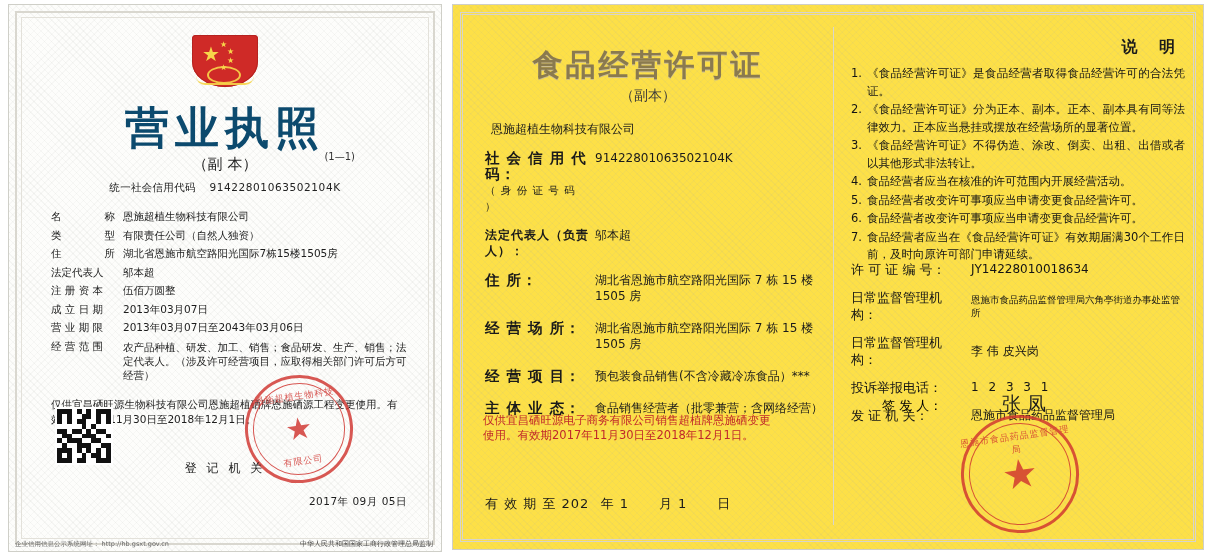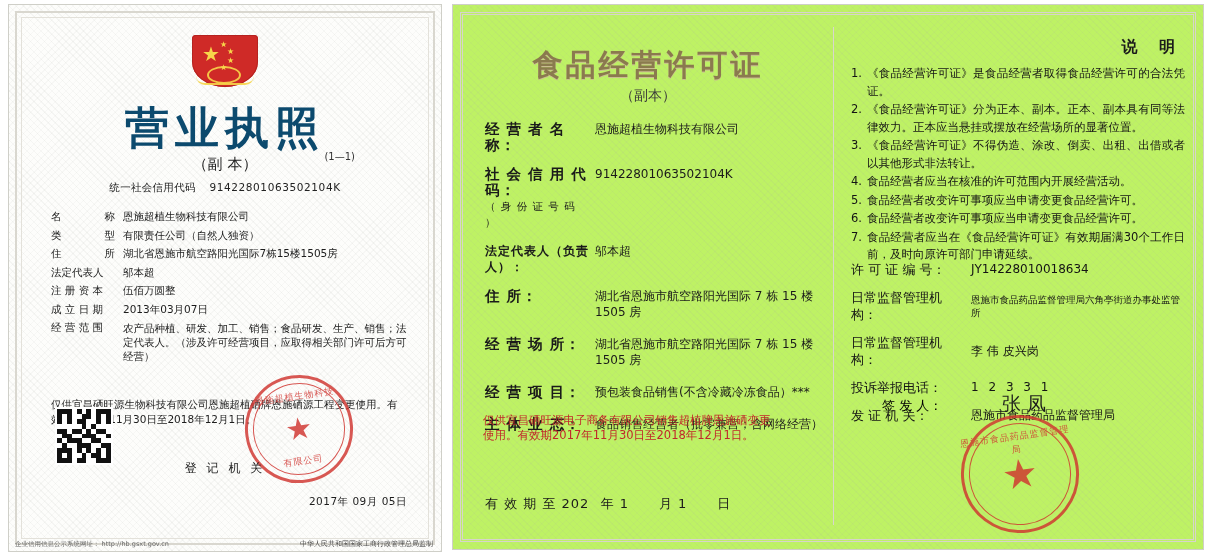--- a/index.html
+++ b/index.html
@@ -156,21 +156,21 @@
   #license .footer-right {
     position: absolute; right: 8px; bottom: 2px;
     font-size: 7px; color: #444;
   }
 
   
   #permit {
     position: absolute;
     left: 452px; top: 4px;
     width: 752px; height: 546px;
-    background: #bef264;
+    background: #fde047;
     border: 1px solid #cfcfc8;
   }
   #permit .p-frame {
     position: absolute; left: 7px; top: 7px; right: 7px; bottom: 7px;
     border: 3px double #d7d4cb;
   }
   #permit .divider {
     position: absolute;
     left: 380px; top: 22px; bottom: 24px;
     width: 1px;
@@ -411,20 +411,26 @@
             <span>注 册 资 本</span>
           </div>
         <div class="val">伍佰万圆整</div>
       </div>
       <div class="lrow">
         <div class="lbl">
             <span>成 立 日 期</span>
           </div>
         <div class="val">2013年03月07日</div>
       </div>
+      <div class="lrow">
+        <div class="lbl">
+            <span>营 业 期 限</span>
+          </div>
+        <div class="val">2013年03月07日至2043年03月06日</div>
+      </div>
       <div class="lrow multi">
         <div class="lbl">
             <span>经 营 范 围</span>
           </div>
         <div class="val">农产品种植、研发、加工、销售；食品研发、生产、销售；法定代表人。（涉及许可经营项目，应取得相关部门许可后方可经营）</div>
       </div>
     </div>
 
     <div class="note">仅供宜昌硒旺源生物科技有限公司恩施超植硒牌恩施硒源工程变更使用。有效期2017年11月30日至2018年12月1日。</div>
 
@@ -569,21 +575,20 @@
   <div id="permit">
     <div class="guilloche"></div>
     <div class="p-frame"></div>
     <div class="divider"></div>
 
     <div class="p-title">食品经营许可证</div>
     <div class="p-subtitle">（副本）</div>
 
     <div class="pfields">
       <div class="prow big">
-        <div class="plbl">经 营 者 名 称：</div>
         <div class="pval">恩施超植生物科技有限公司</div>
       </div>
       <div class="prow big">
         <div class="plbl" style="display:block;">
           <div>社 会 信 用 代 码：</div>
           <div style="font-size:10.5px;font-weight:400;">（ 身 份 证 号 码 ）</div>
         </div>
         <div class="pval">91422801063502104K</div>
       </div>
       <div class="prow big">

